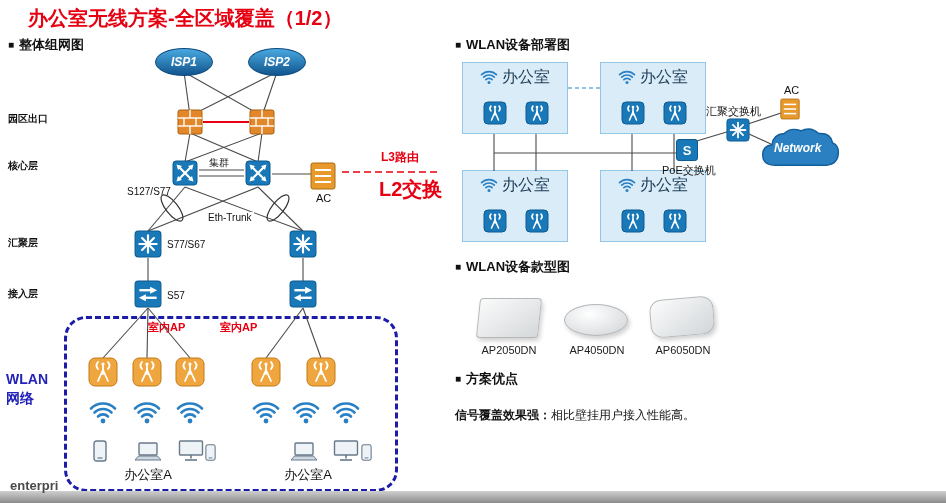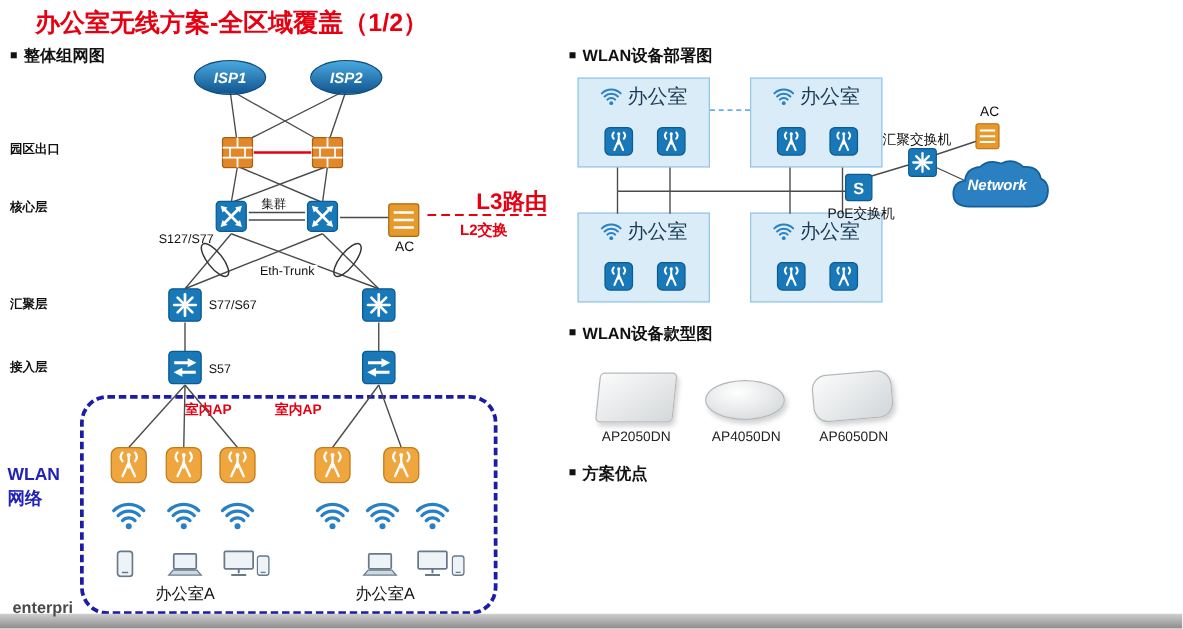--- a/index.html
+++ b/index.html
@@ -248,22 +248,22 @@
       <use href="#sym-sw-core"></use>
     </svg>
   <div class="lbl f10" style="left:209px;top:156px">集群</div>
   <div class="lbl f10" style="left:127px;top:186px">S127/S77</div>
 
   <svg class="node" style="left:310px;top:162px" width="26" height="28">
       <use href="#sym-ac"></use>
     </svg>
   <div class="lbl" style="left:316px;top:192px">AC</div>
 
-  <div class="lbl red-text" style="left:381px;top:149px;font-size:18px">L3路由</div>
-  <div class="lbl red-text" style="left:368px;top:176px;font-size:12px">L2交换</div>
+  <div class="lbl red-text" style="left:381px;top:149px;font-size:12px">L3路由</div>
+  <div class="lbl red-text" style="left:379px;top:176px;font-size:20px">L2交换</div>
 
   <div class="lbl f10" style="left:206px;top:212px;background:#fff;padding:0 2px">Eth-Trunk</div>
 
   <svg class="node" style="left:134px;top:230px" width="28" height="28">
       <use href="#sym-sw-agg"></use>
     </svg>
   <svg class="node" style="left:289px;top:230px" width="28" height="28">
       <use href="#sym-sw-agg"></use>
     </svg>
   <div class="lbl f10" style="left:167px;top:239px">S77/S67</div>
@@ -418,17 +418,20 @@
     </svg>
   <div class="lbl" style="left:774px;top:141px;color:#fff;font-weight:bold;font-style:italic;font-size:12px">Network</div>
 
   <div class="dev dev-flat" style="left:478px;top:298px"></div>
   <div class="model-lbl" style="left:474px;top:344px">AP2050DN</div>
   <div class="dev dev-dome" style="left:564px;top:304px"></div>
   <div class="model-lbl" style="left:562px;top:344px">AP4050DN</div>
   <div class="dev dev-round" style="left:650px;top:298px"></div>
   <div class="model-lbl" style="left:648px;top:344px">AP6050DN</div>
 
+  <div class="adv" style="left:455px;top:407px">
+    <b>信号覆盖效果强：</b><span>相比壁挂用户接入性能高。</span>
+  </div>
 
   <div class="brand">enterpri</div>
   <div class="footer-bar"></div>
 
 </div>
 
 </body></html>

